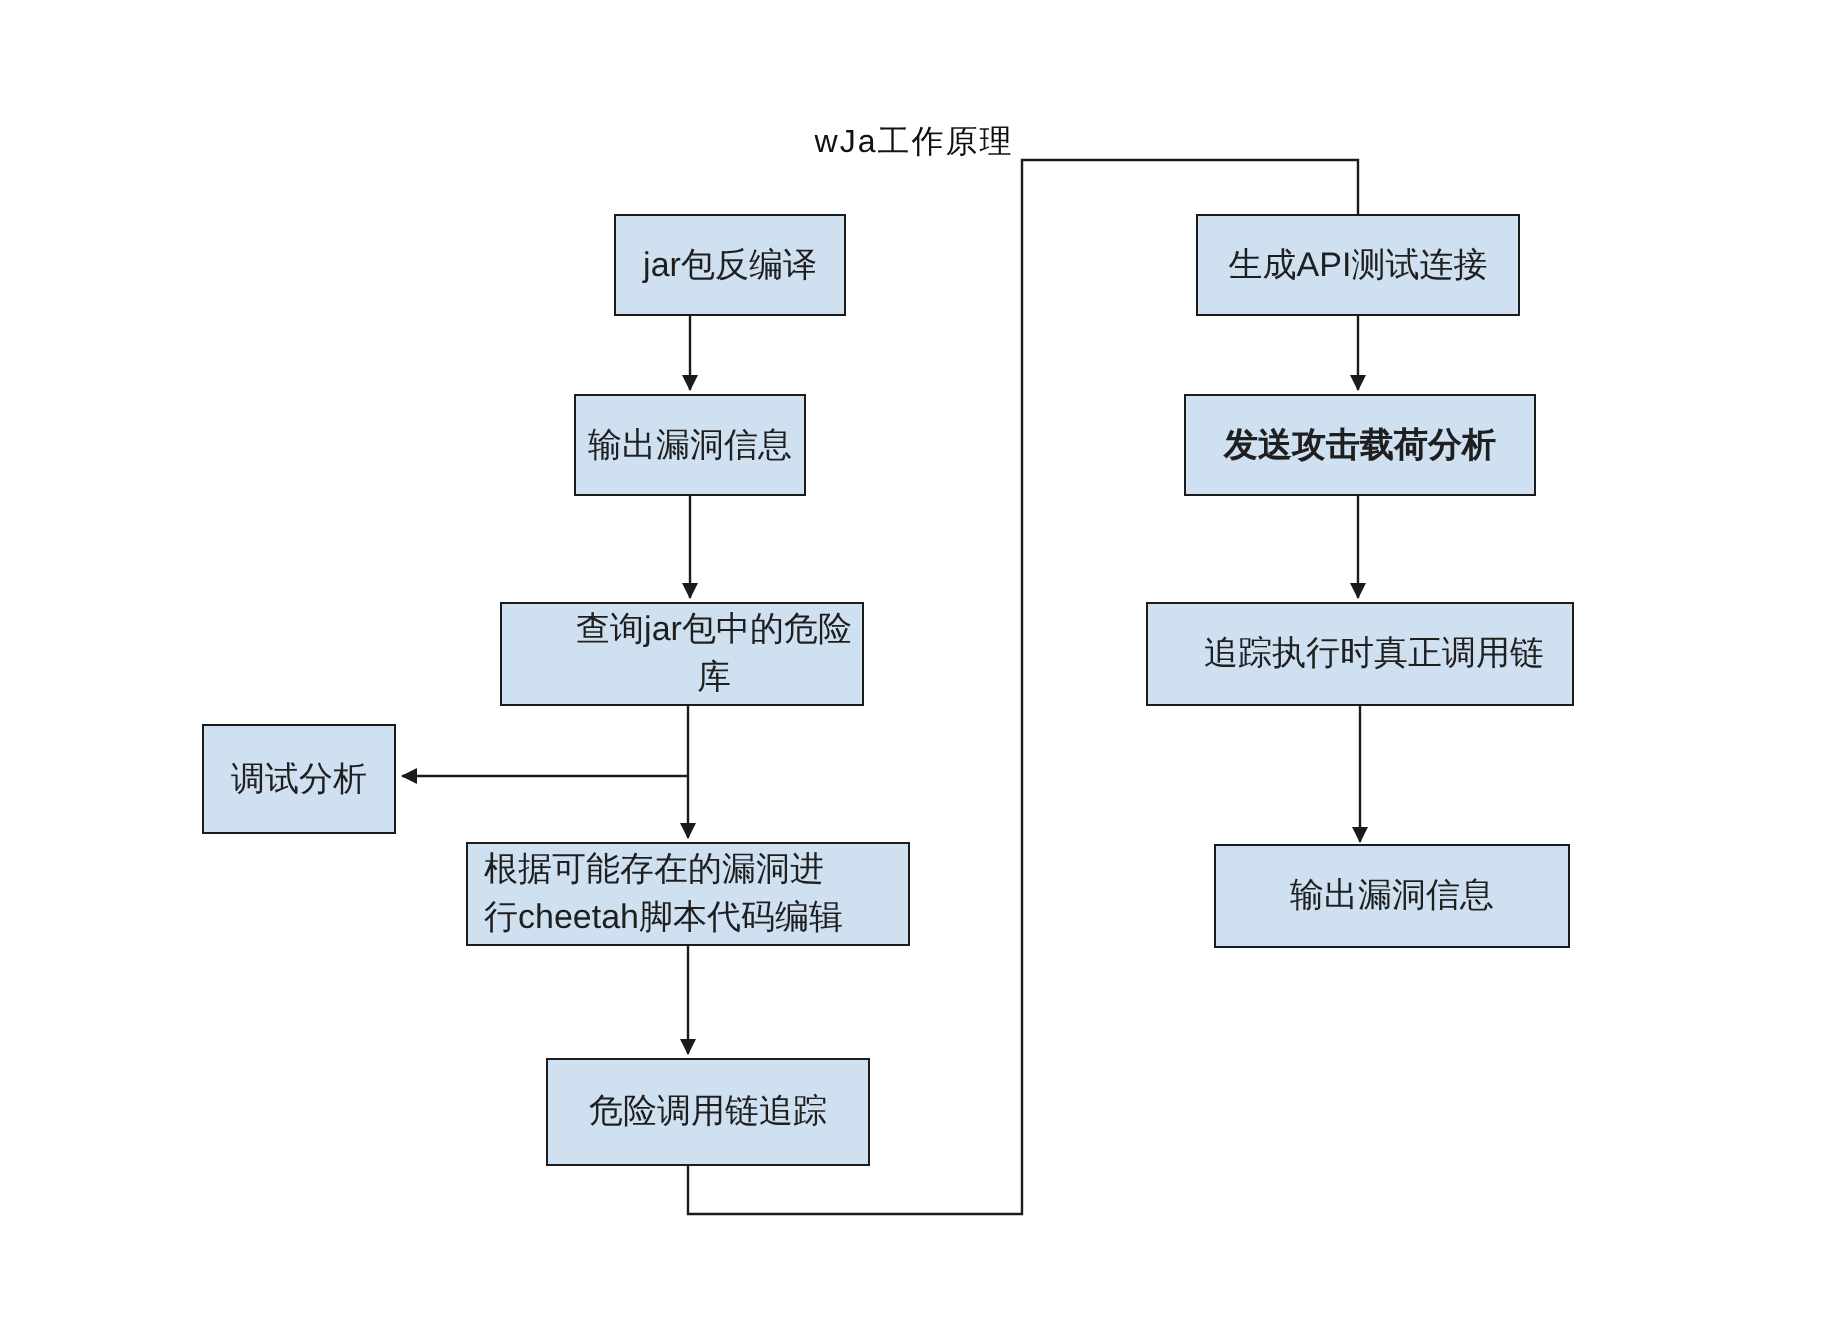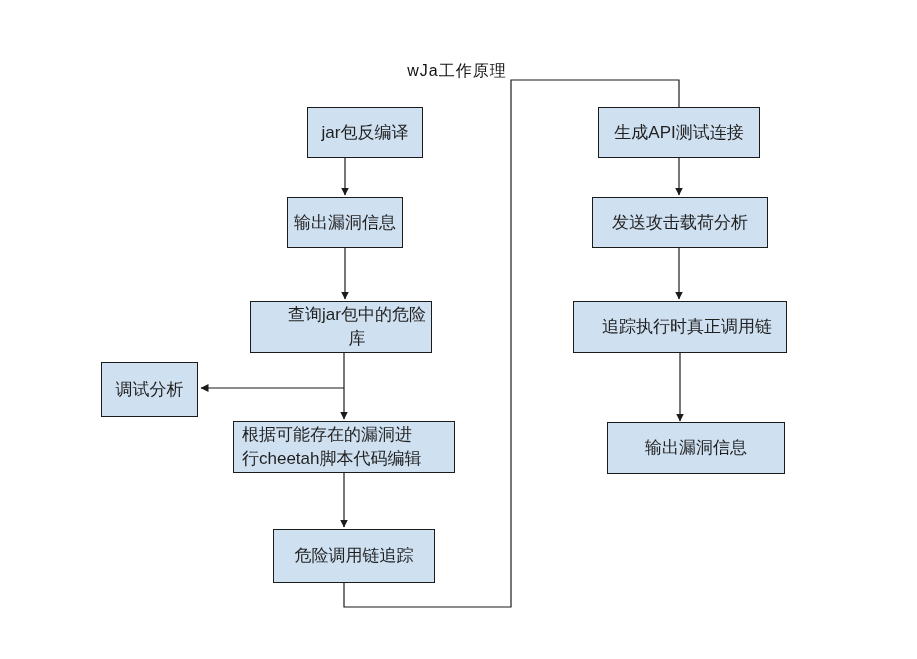--- a/index.html
+++ b/index.html
@@ -46,21 +46,21 @@
     padding:0 8px;
   }
   
   .n-jar          {left:287px;top:107px;width:116px;height:51px;margin-left:20px;}
   .n-syntax       {left:287px;top:197px;width:116px;height:51px;}
   .n-query        {left:250px;top:301px;width:182px;height:52px;padding-left:32px;}
   .n-debug        {left:101px;top:362px;width:97px; height:55px;}
   .n-cheetah      {left:233px;top:421px;width:222px;height:52px;}
   .n-dangerchain  {left:273px;top:529px;width:162px;height:54px;}
   .n-apitest      {left:598px;top:107px;width:162px;height:51px;}
-  .n-payload      {left:592px;top:197px;width:176px;height:51px;}
+  .n-payload      {left:592px;top:197px;width:176px;height:51px;font-weight:bold;}
   .n-trace        {left:573px;top:301px;width:214px;height:52px;padding-left:14px;}
   .n-output       {left:607px;top:422px;width:178px;height:52px;}
   svg.edges{
     position:absolute;left:0;top:0;width:917px;height:659px;
     pointer-events:none;
   }
   svg.edges line, svg.edges polyline{
     stroke:var(--line);
     stroke-width:1.2;
     fill:none;

